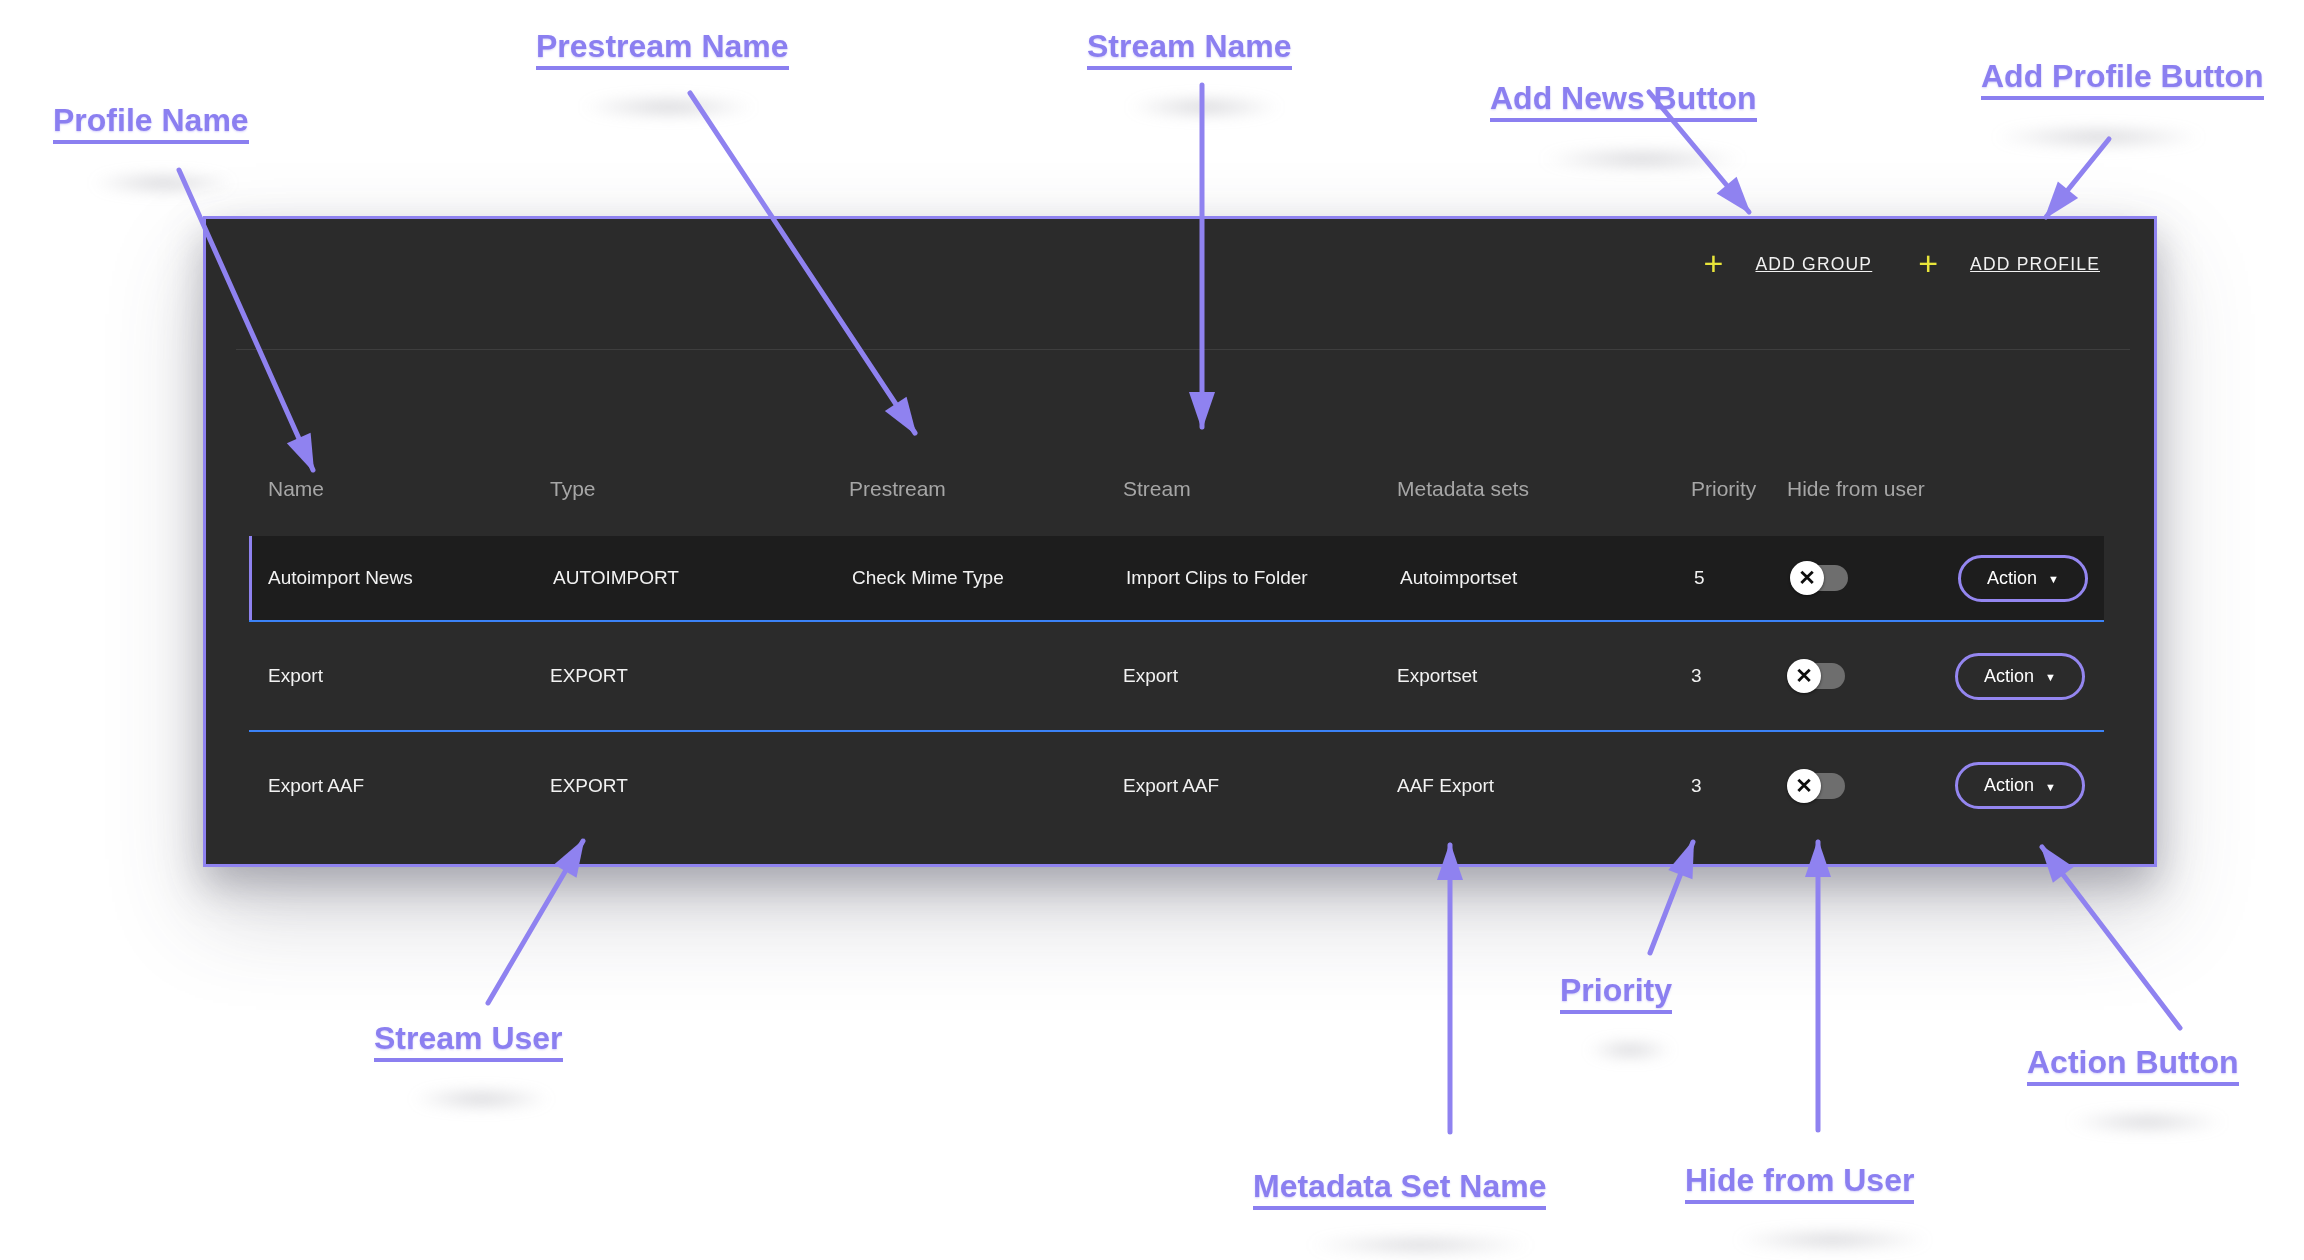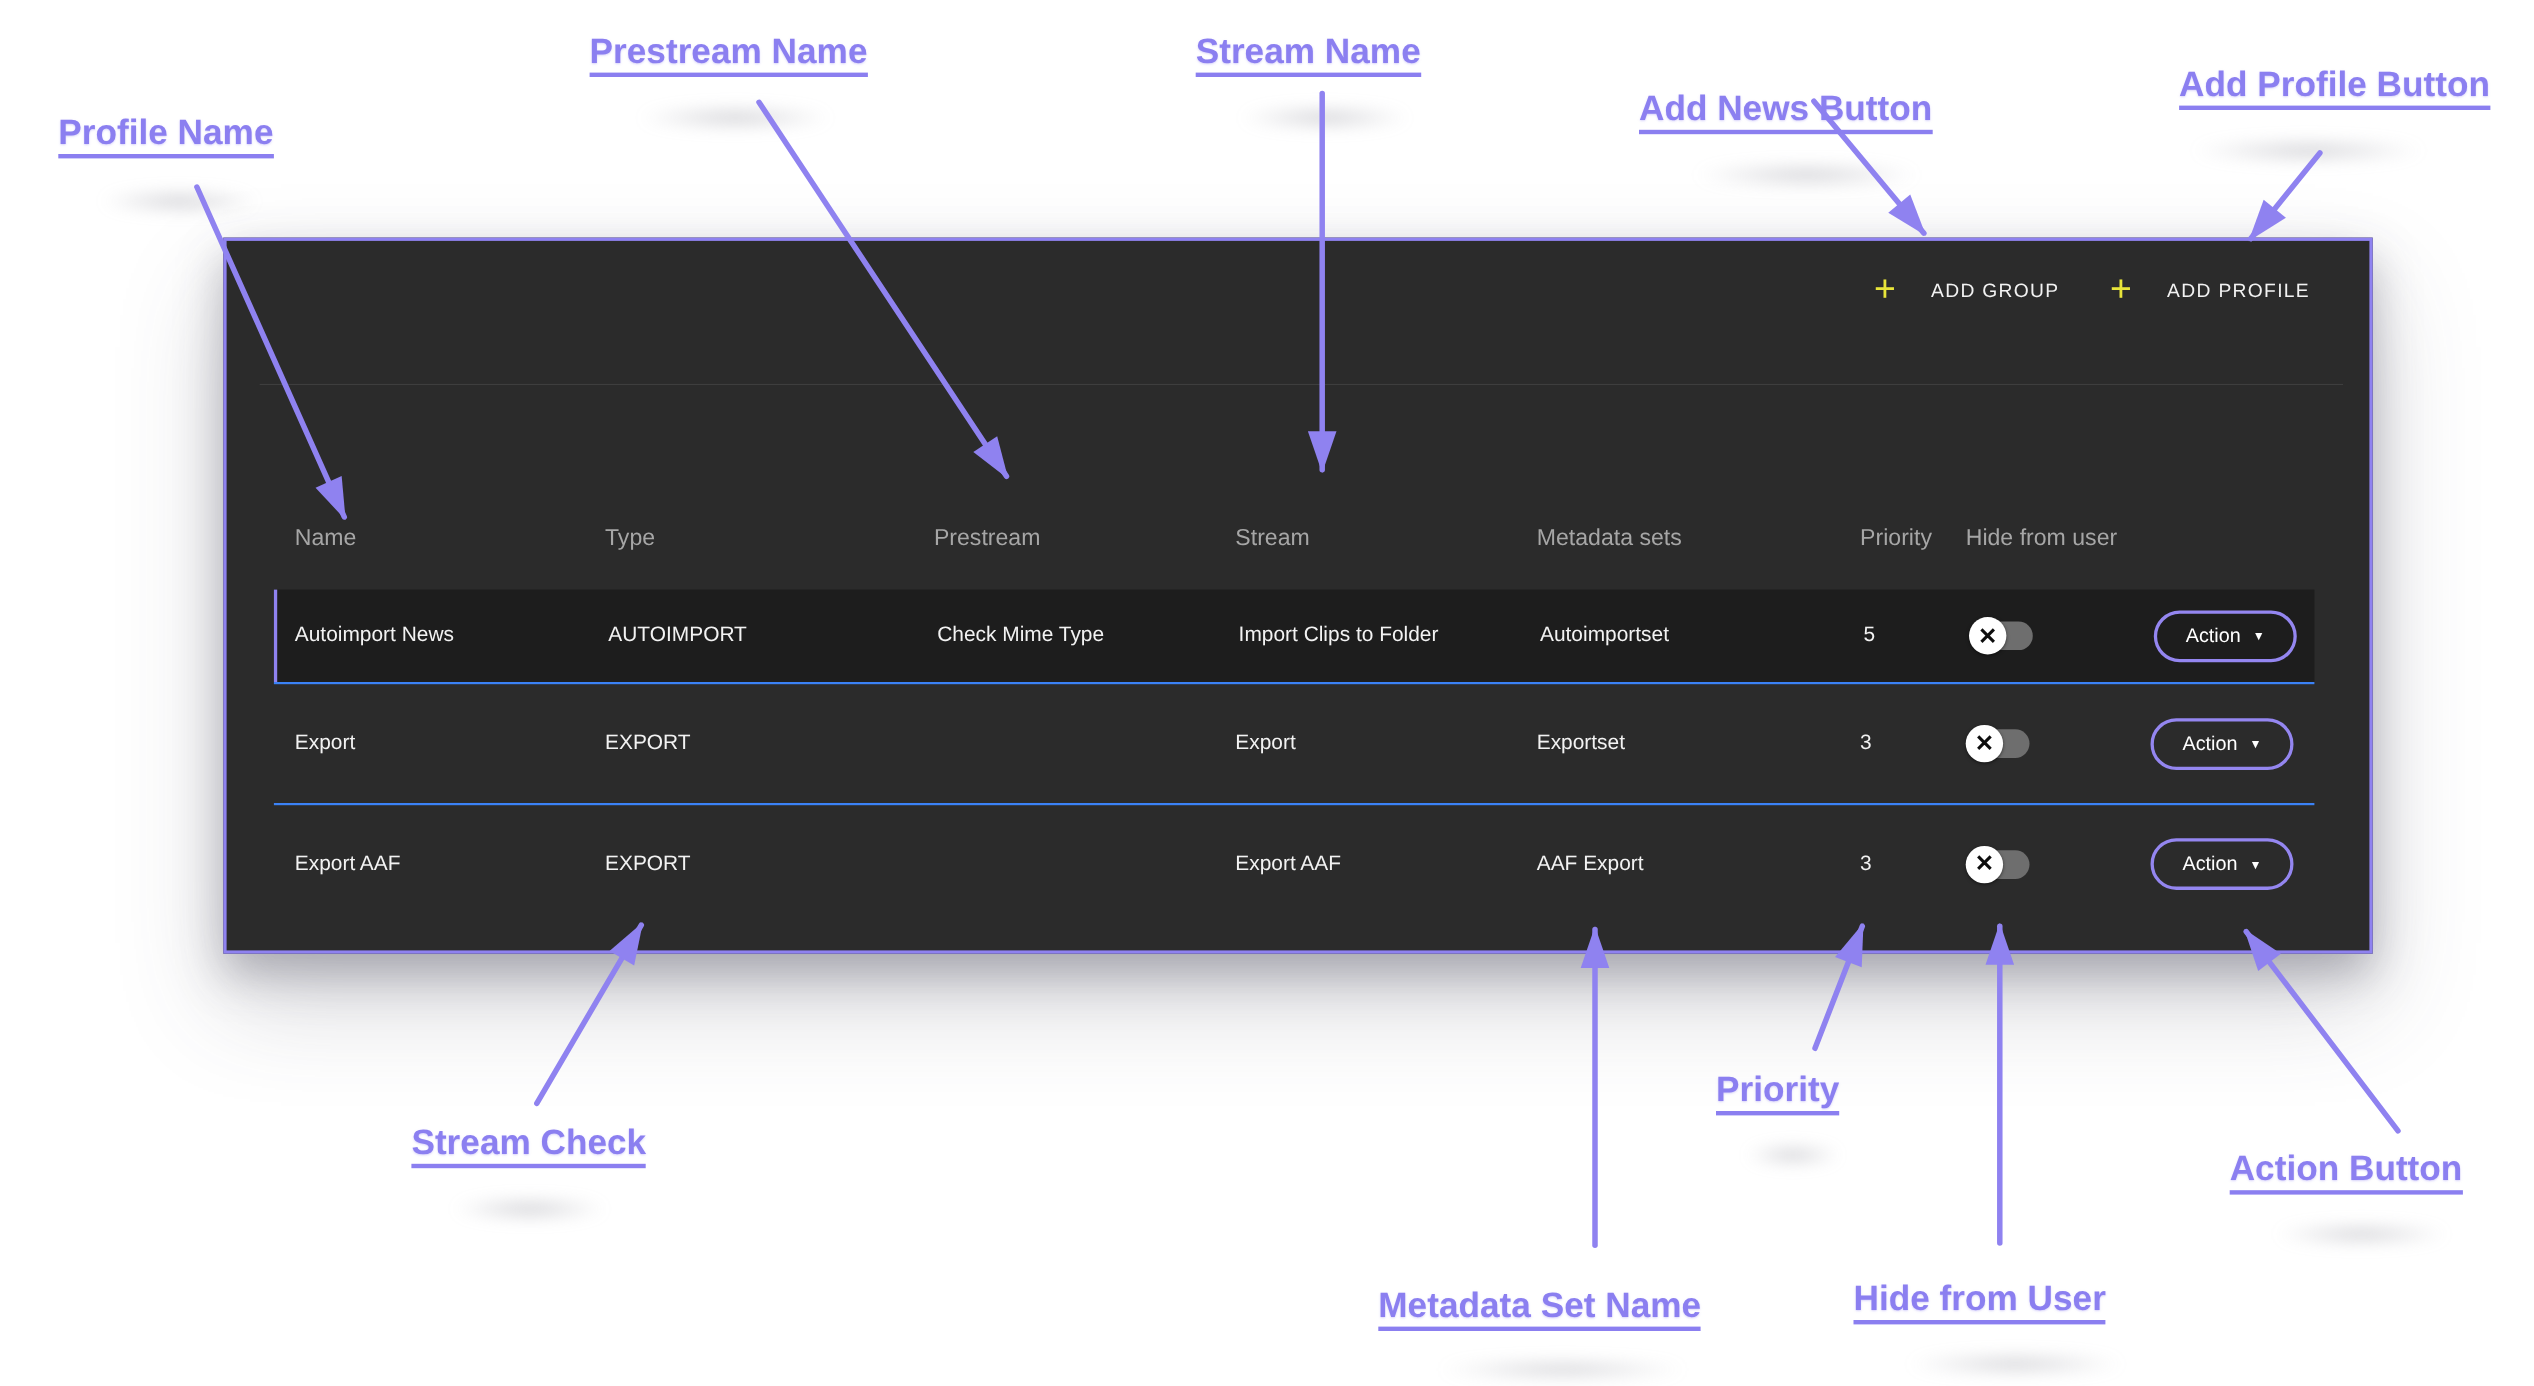--- a/index.html
+++ b/index.html
@@ -42,21 +42,21 @@
     display:flex; align-items:center; gap:32px;
     background:none; border:none; cursor:pointer;
     color:#f2f2f2;
   }
   .tool-btn .plus {
     color:#e8e53a;
     font-size:34px; line-height:1; font-weight:400;
     transform:translateY(-1px);
   }
   .tool-btn .tb-label {
-    font-size:17.5px; letter-spacing:1.2px; color:#f2f2f2;
+    font-size:17.5px; letter-spacing:1.2px; color:#f2f2f2;text-decoration:underline;
   }
   .toolbar-divider {
     position:absolute;
     left:30px; top:130px; width:1894px; height:1px;
     background:#3e3e3e;
   }
 
   
   .hdr-row, .row {
     display:grid;
@@ -247,17 +247,17 @@
     <line x1="1818" y1="1130" x2="1818" y2="842" marker-end="url(#ah)"></line>
     <line x1="2180" y1="1028" x2="2042" y2="847" marker-end="url(#ah)"></line>
   </g>
 </svg>
 
 <div class="ann-label" style="left:53px;top:104px;">Profile Name</div>
 <div class="ann-label" style="left:536px;top:30px;">Prestream Name</div>
 <div class="ann-label" style="left:1087px;top:30px;">Stream Name</div>
 <div class="ann-label" style="left:1490px;top:82px;">Add News Button</div>
 <div class="ann-label" style="left:1981px;top:60px;">Add Profile Button</div>
-<div class="ann-label" style="left:374px;top:1022px;">Stream Check</div>
+<div class="ann-label" style="left:374px;top:1022px;">Stream User</div>
 <div class="ann-label" style="left:1253px;top:1170px;">Metadata Set Name</div>
 <div class="ann-label" style="left:1560px;top:974px;">Priority</div>
 <div class="ann-label" style="left:1685px;top:1164px;">Hide from User</div>
 <div class="ann-label" style="left:2027px;top:1046px;">Action Button</div>
 
 </body></html>

